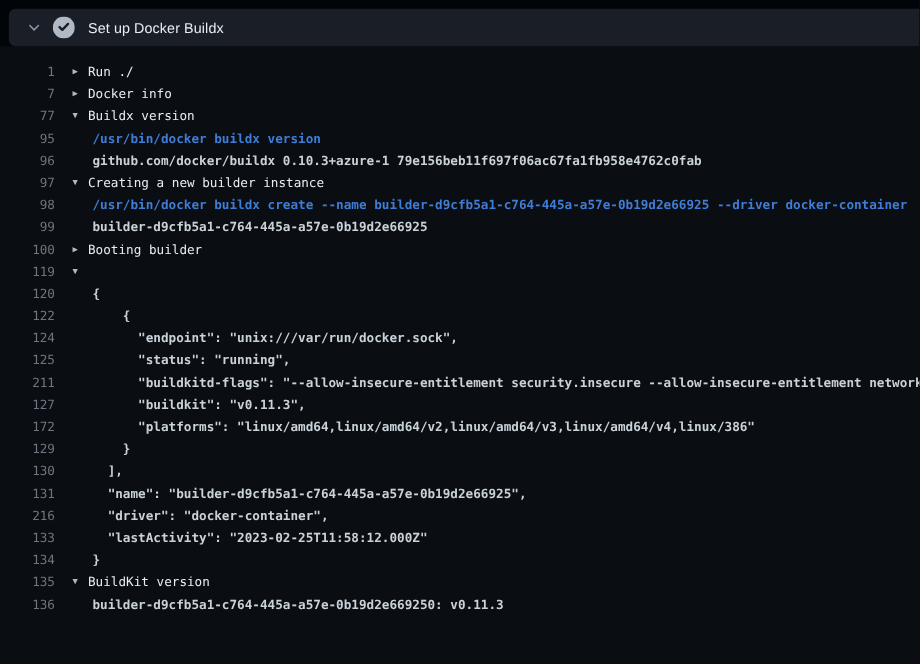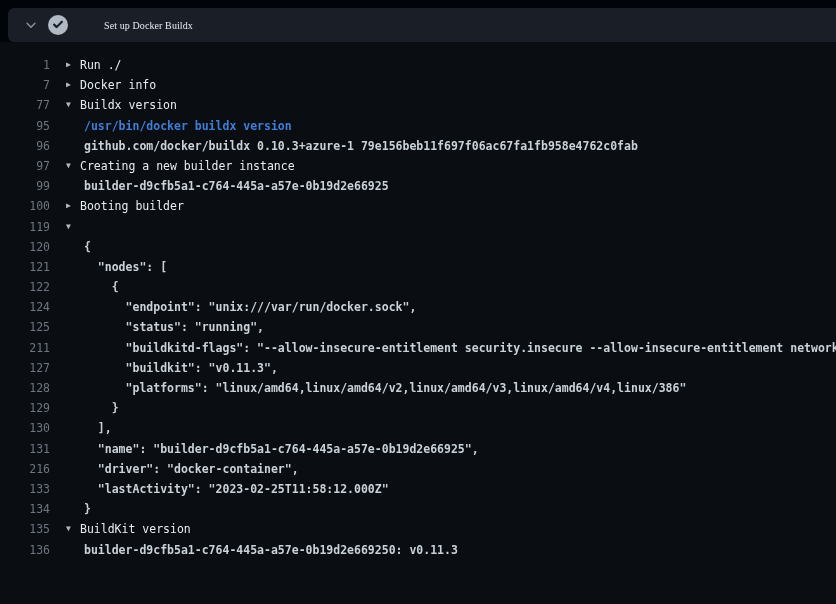--- a/index.html
+++ b/index.html
@@ -21,24 +21,23 @@
     border-radius: 6px 0 0 6px;
     display: flex;
     align-items: center;
     padding-left: 10px;
     cursor: pointer;
   }
   .chev-box { width: 14px; height: 14px; margin: 0 10px 0 6px; display: flex; align-items: center; justify-content: center; }
   .check-box { width: 20px; height: 20px; margin-right: 12px; }
   .step-title {
     color: var(--title-fg, #e6edf3);
-    font-family: Liberation Serif, serif;
-    font-size: 10px;
+    font-family: Liberation Sans, sans-serif;
+    font-size: 13px;
     letter-spacing: 0.1px;
-    margin-left: 24px;
   }
   
   .log {
     padding-top: 13px;
     width: 836px;
     overflow: hidden;
   }
   .line {
     display: flex;
     height: 20.2px;
@@ -86,31 +85,31 @@
   </div>
 </div>
 
 <div class="log">
     <div class="line"><span class="num">1</span><span class="grp"><span class="arrow">▶</span><span class="grp-text">Run ./</span></span></div>
     <div class="line"><span class="num">7</span><span class="grp"><span class="arrow">▶</span><span class="grp-text">Docker info</span></span></div>
     <div class="line"><span class="num">77</span><span class="grp"><span class="arrow">▼</span><span class="grp-text">Buildx version</span></span></div>
     <div class="line"><span class="num">95</span><span class="txt command">/usr/bin/docker buildx version</span></div>
     <div class="line"><span class="num">96</span><span class="txt output">github.com/docker/buildx 0.10.3+azure-1 79e156beb11f697f06ac67fa1fb958e4762c0fab</span></div>
     <div class="line"><span class="num">97</span><span class="grp"><span class="arrow">▼</span><span class="grp-text">Creating a new builder instance</span></span></div>
+    <div class="line"><span class="num">98</span><span class="txt command">/usr/bin/docker buildx create --name builder-d9cfb5a1-c764-445a-a57e-0b19d2e66925 --driver docker-container</span></div>
     <div class="line"><span class="num">99</span><span class="txt output">builder-d9cfb5a1-c764-445a-a57e-0b19d2e66925</span></div>
     <div class="line"><span class="num">100</span><span class="grp"><span class="arrow">▶</span><span class="grp-text">Booting builder</span></span></div>
     <div class="line"><span class="num">119</span><span class="grp"><span class="arrow">▼</span></span></div>
     <div class="line"><span class="num">120</span><span class="txt output">{</span></div>
-    <div class="line"><span class="num">121</span><span class="txt output">  "nodes": [</span></div>
     <div class="line"><span class="num">122</span><span class="txt output">    {</span></div>
     <div class="line"><span class="num">124</span><span class="txt output">      "endpoint": "unix:///var/run/docker.sock",</span></div>
     <div class="line"><span class="num">125</span><span class="txt output">      "status": "running",</span></div>
     <div class="line"><span class="num">211</span><span class="txt output">      "buildkitd-flags": "--allow-insecure-entitlement security.insecure --allow-insecure-entitlement network.host",</span></div>
     <div class="line"><span class="num">127</span><span class="txt output">      "buildkit": "v0.11.3",</span></div>
-    <div class="line"><span class="num">128</span><span class="txt output">      "platforms": "linux/amd64,linux/amd64/v2,linux/amd64/v3,linux/amd64/v4,linux/386"</span></div>
+    <div class="line"><span class="num">172</span><span class="txt output">      "platforms": "linux/amd64,linux/amd64/v2,linux/amd64/v3,linux/amd64/v4,linux/386"</span></div>
     <div class="line"><span class="num">129</span><span class="txt output">    }</span></div>
     <div class="line"><span class="num">130</span><span class="txt output">  ],</span></div>
     <div class="line"><span class="num">131</span><span class="txt output">  "name": "builder-d9cfb5a1-c764-445a-a57e-0b19d2e66925",</span></div>
     <div class="line"><span class="num">216</span><span class="txt output">  "driver": "docker-container",</span></div>
     <div class="line"><span class="num">133</span><span class="txt output">  "lastActivity": "2023-02-25T11:58:12.000Z"</span></div>
     <div class="line"><span class="num">134</span><span class="txt output">}</span></div>
     <div class="line"><span class="num">135</span><span class="grp"><span class="arrow">▼</span><span class="grp-text">BuildKit version</span></span></div>
     <div class="line"><span class="num">136</span><span class="txt output">builder-d9cfb5a1-c764-445a-a57e-0b19d2e669250: v0.11.3</span></div>
   </div>
 

